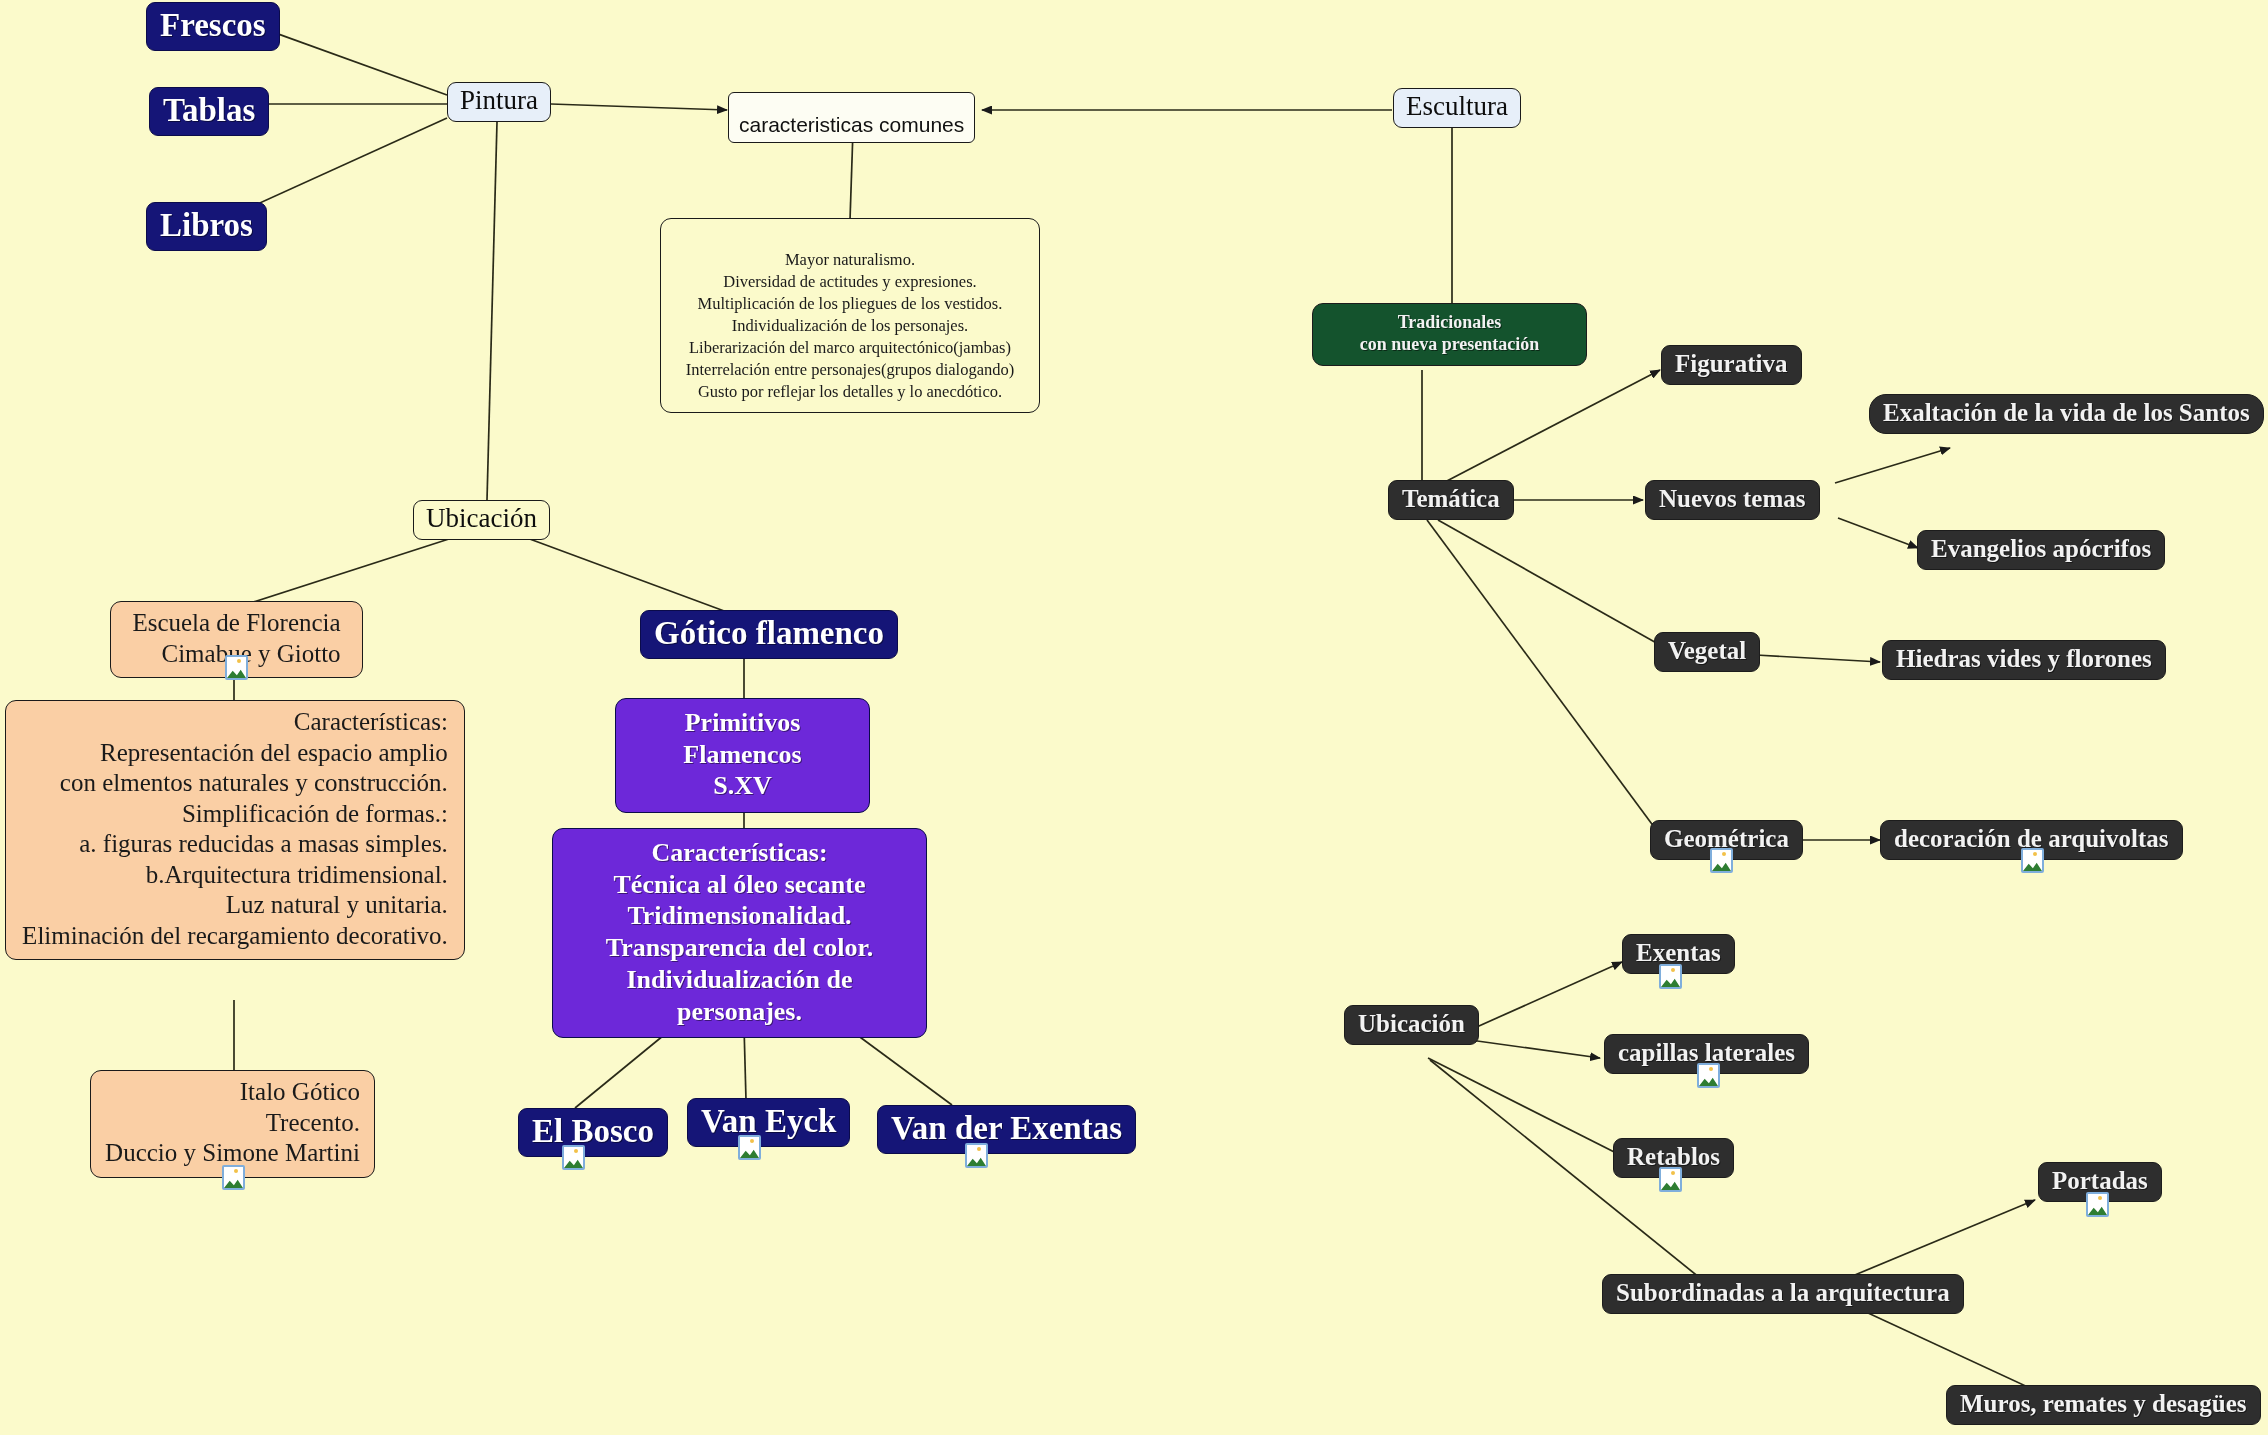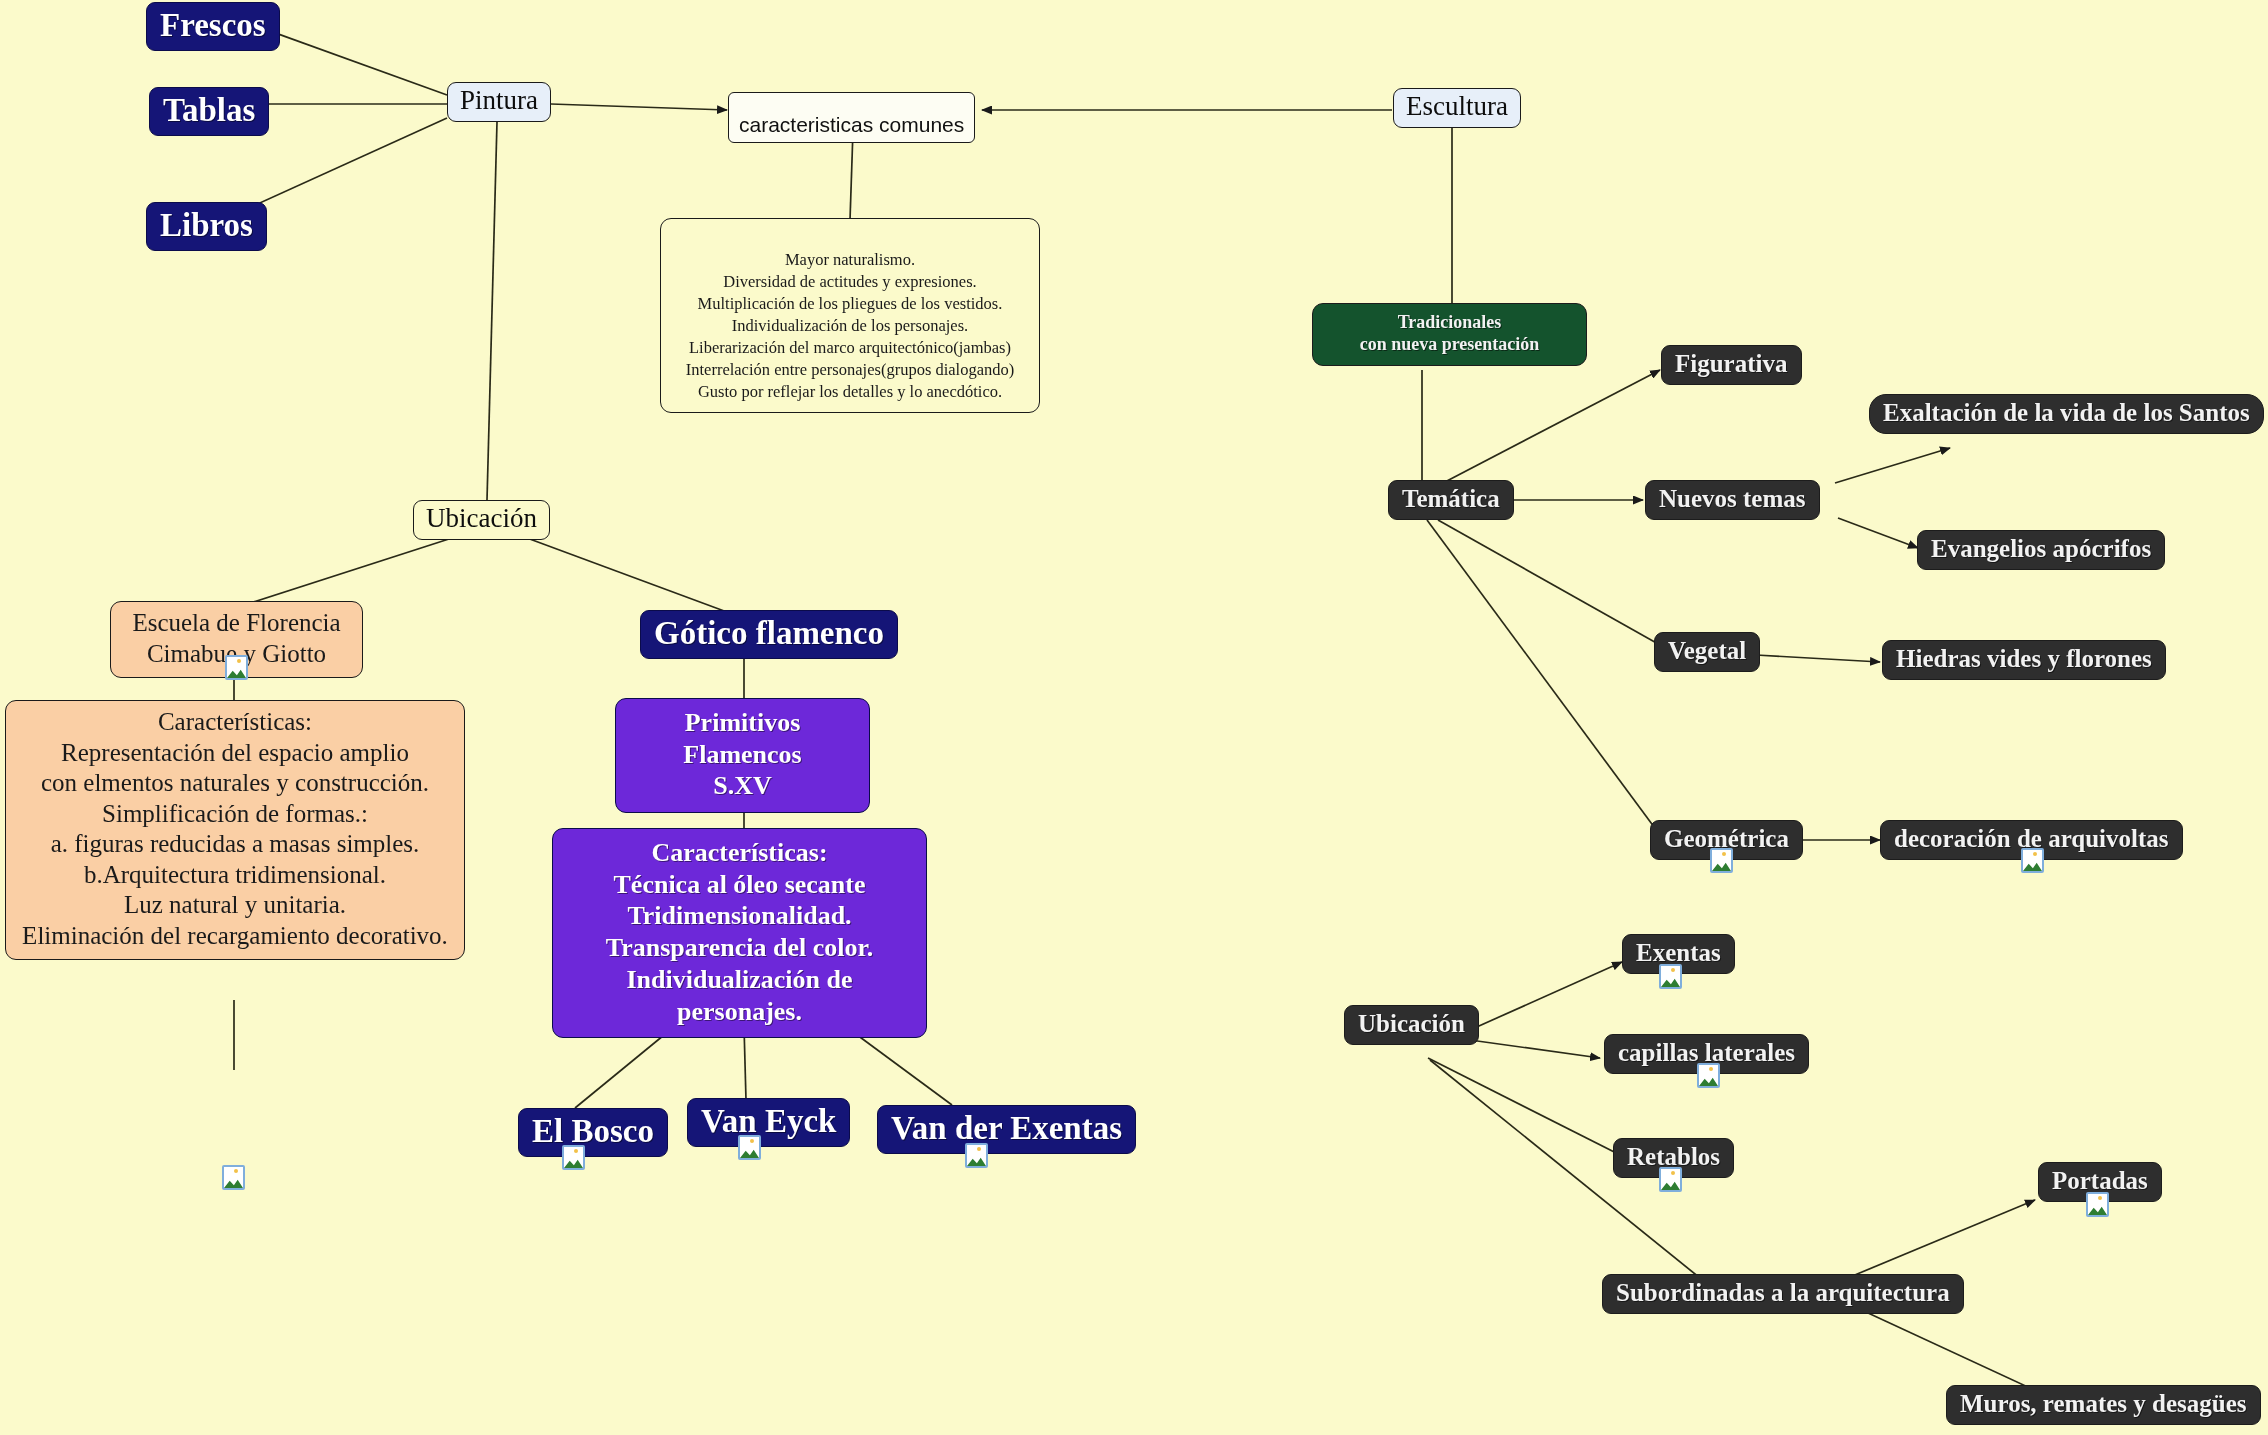--- a/index.html
+++ b/index.html
@@ -93,20 +93,21 @@
     text-shadow: 1px 1px 0 rgba(0,0,0,.45);
   }
   .n-peach {
     background: #FACFA5;
     border: 1px solid #1a1a1a;
     border-radius: 11px;
     color: #1a1a1a;
     font-size: 25px;
     line-height: 1.22;
     padding: 6px 14px 8px 14px;
+    text-align: right;
   }
   .n-dark {
     background: #2E2E2E;
     border: 1px solid #1c1c1c;
     border-radius: 9px;
     color: #F2F2F2;
     font-weight: bold;
     font-size: 25px;
     padding: 3px 13px 6px 13px;
     text-shadow: 1px 1px 0 rgba(0,0,0,.5);
@@ -239,20 +240,25 @@
     <span>Características:
 Representación del espacio amplio
 con elmentos naturales y construcción.
 Simplificación de formas.:
 a. figuras reducidas a masas simples.
 b.Arquitectura tridimensional.
 Luz natural y unitaria.
 Eliminación del recargamiento decorativo.</span>
   </div>
 
+  <div class="node n-peach" style="left:90px; top:1070px; width:285px;">
+    <span>Italo Gótico
+Trecento.
+Duccio y Simone Martini</span>
+  </div>
   <div class="img-badge" style="left:222px; top:1165px;">
     <div class="sky"></div>
       <div class="sun"></div>
       <div class="hill"></div>
   </div>
 
   <div class="node n-navy" style="left:640px; top:610px;">
     <span>Gótico flamenco</span>
   </div>
 

